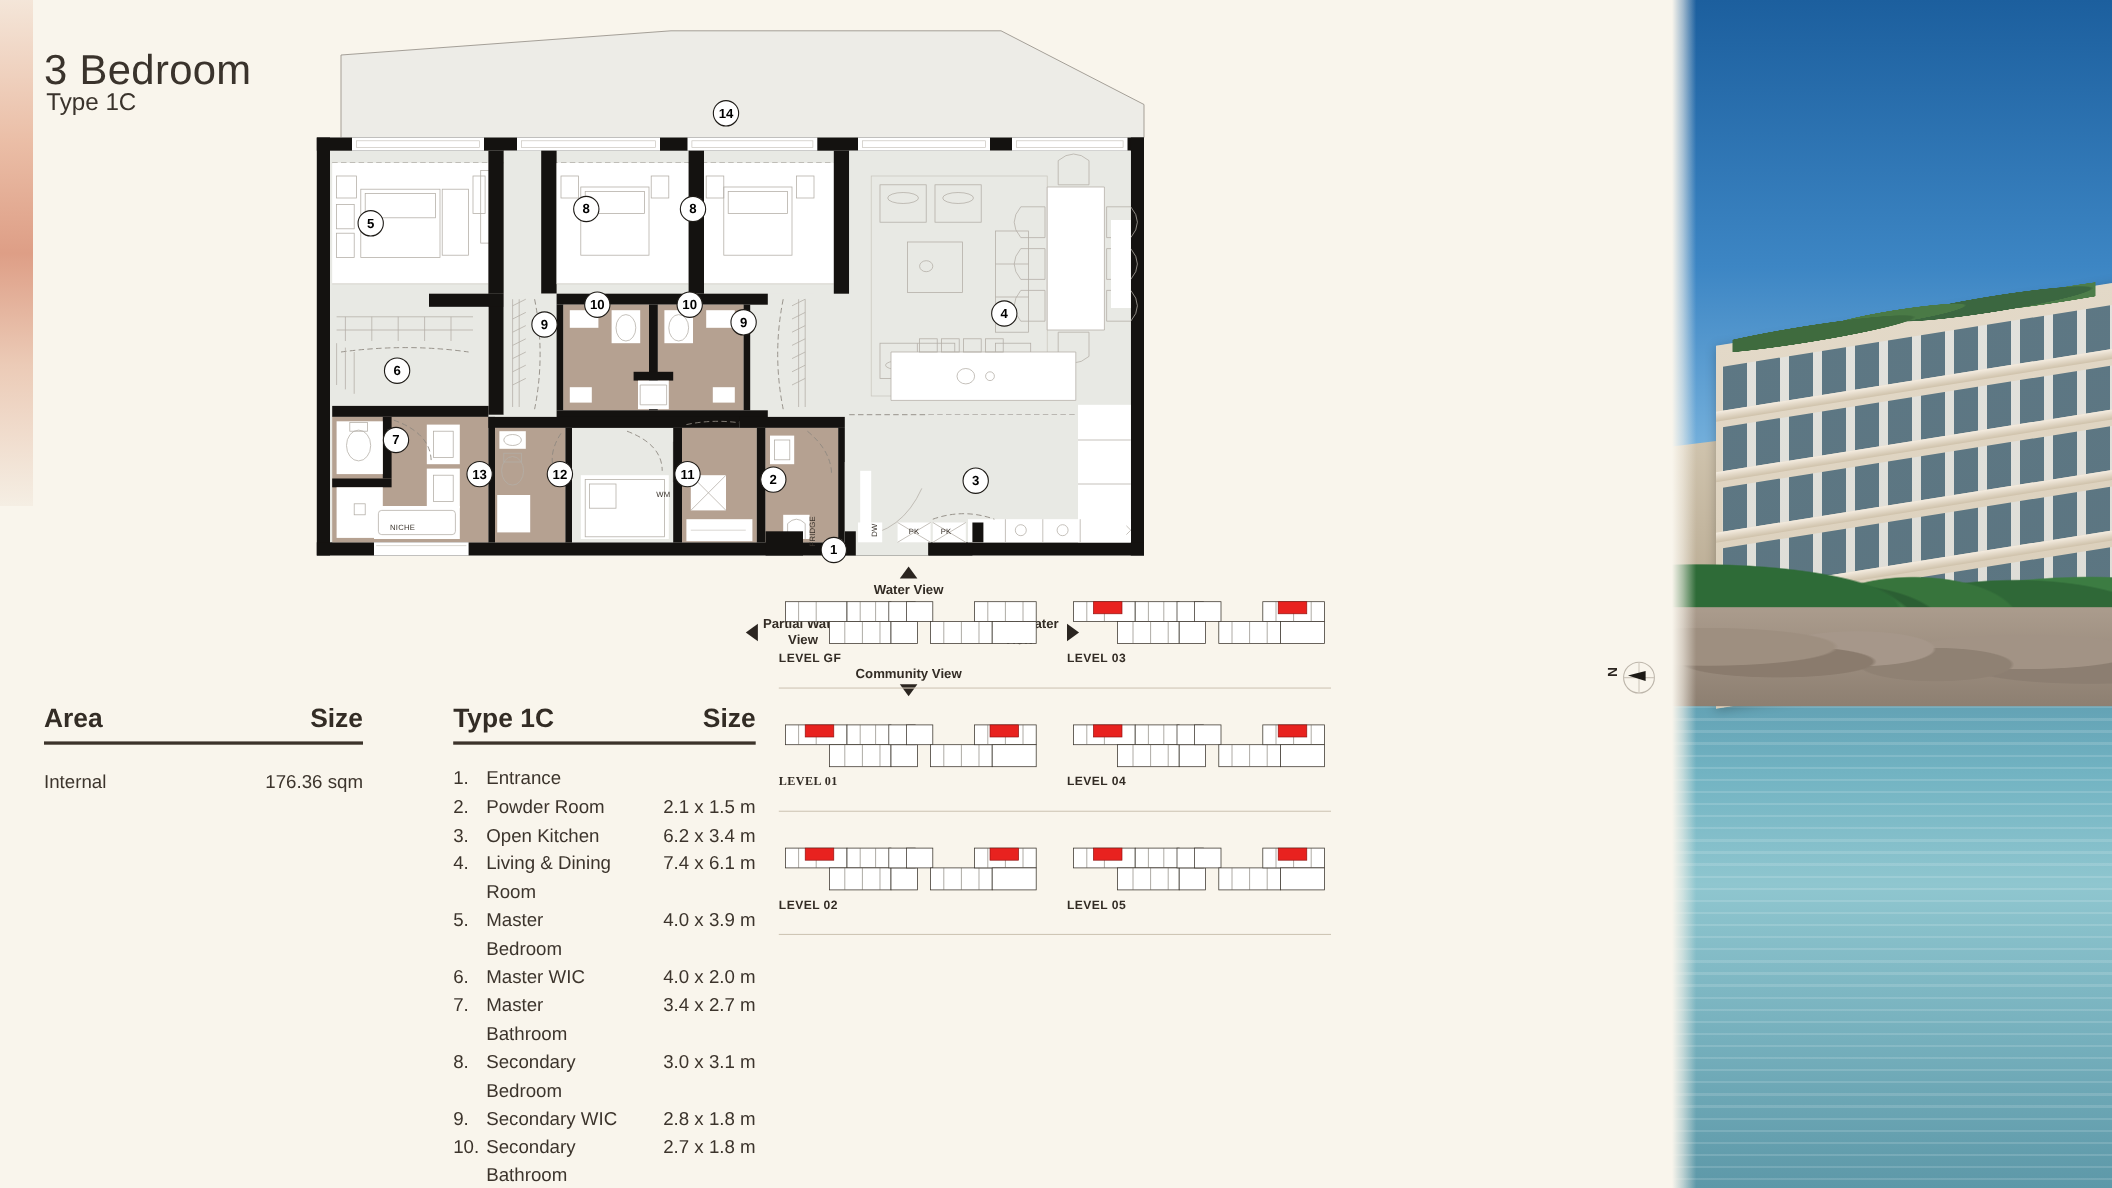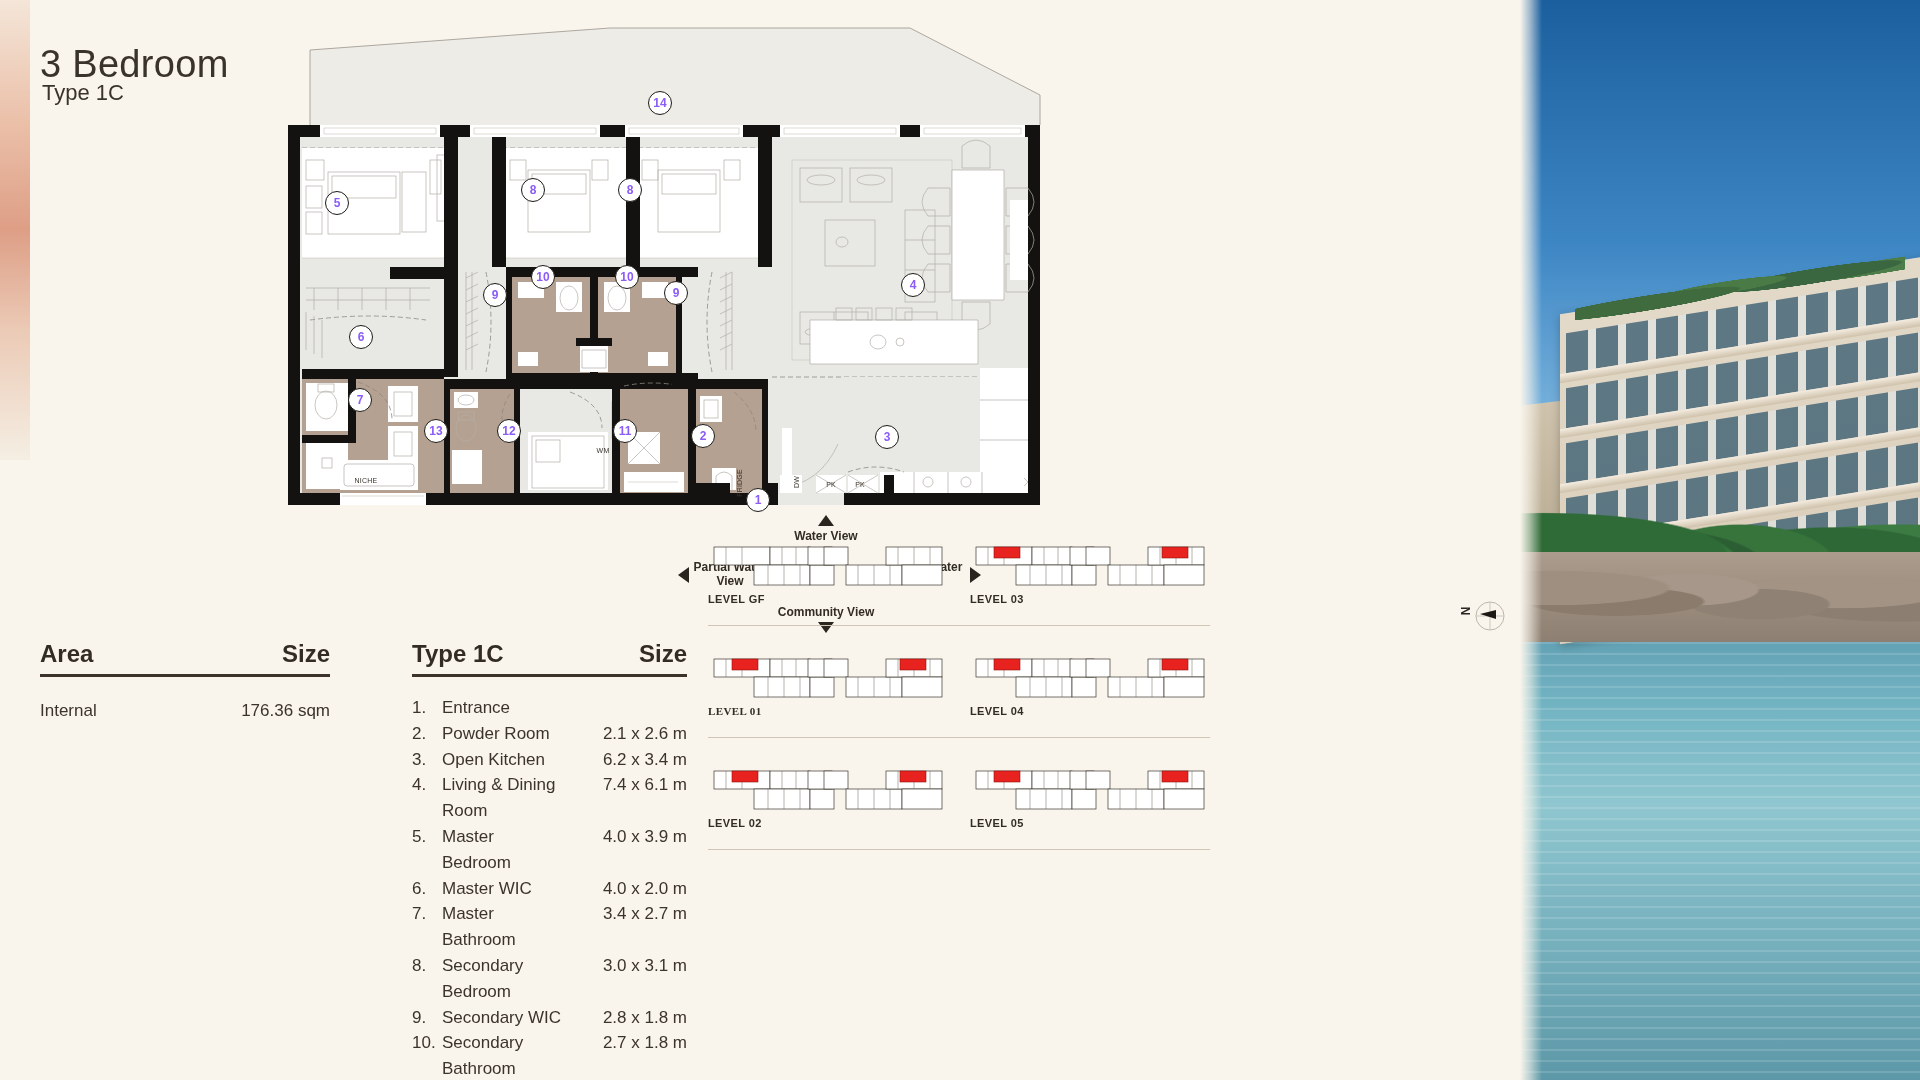--- a/index.html
+++ b/index.html
@@ -122,21 +122,21 @@
   .list-row .num { width:30px; text-align:left; flex:none; }
   .list-row .nm { flex:1 1 auto; }
   .list-row .dim { width:120px; text-align:right; flex:none; }
 
   
   .plan { position:absolute; left:280px; top:20px; width:1160px; height:500px; }
   .marker {
     position:absolute;
     width:22px; height:22px; border-radius:50%;
     border:1.4px solid #1d1a16; background:#ffffff;
-    font-size:12px; font-weight:700; color:#8b5cf6;
+    font-size:12px; font-weight:700; color:#000000;
     display:flex; align-items:center; justify-content:center;
     transform: translate(-50%,-50%);
   }
   .tiny-label {
     position:absolute; font-size:7px; color:#3a332c;
     transform: translate(-50%,-50%); letter-spacing:.2px;
   }
 
   
   .kp-wrap { position:absolute; left:670px; top:505px; width:545px; height:545px; }
@@ -483,21 +483,21 @@
     <div class="rule"></div>
 
     <div class="list-row">
       <span class="num">1.</span>
       <span class="nm">Entrance</span>
       <span class="dim"></span>
     </div>
     <div class="list-row">
       <span class="num">2.</span>
       <span class="nm">Powder Room</span>
-      <span class="dim">2.1 x 2.6 m</span>
+      <span class="dim">2.1 x 1.5 m</span>
     </div>
     <div class="list-row">
       <span class="num">3.</span>
       <span class="nm">Open Kitchen</span>
       <span class="dim">6.2 x 3.4 m</span>
     </div>
     <div class="list-row">
       <span class="num">4.</span>
       <span class="nm">Living &amp; Dining Room</span>
       <span class="dim">7.4 x 6.1 m</span>

